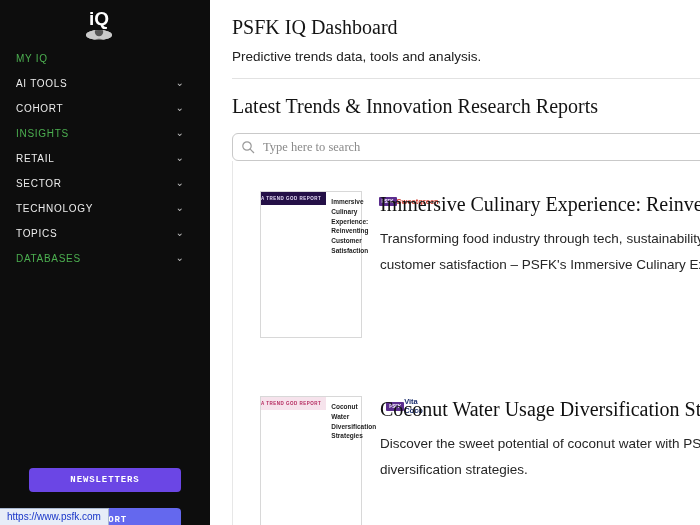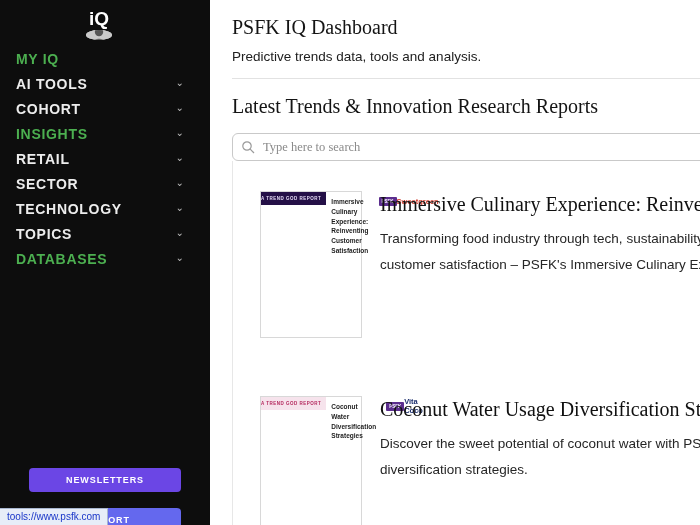--- a/index.html
+++ b/index.html
@@ -26,31 +26,31 @@
     width:26px; height:26px; border-radius:50%;
     background:#c9c9c9; display:flex; align-items:center; justify-content:center;
     overflow:hidden; cursor:pointer;
   }
   .nav { margin-top:6px; }
   .nav-item {
     height:25px; display:flex; align-items:center; justify-content:space-between;
     padding:0 26px 0 16px; cursor:pointer;
   }
   .nav-label {
-    font-size:14px; font-weight:700; letter-spacing:.7px;
+    font-size:10px; font-weight:400; letter-spacing:.7px;
     color:#ededed; text-transform:uppercase;
   }
   .nav-item.green .nav-label { color:#4caf50; }
   .chev { font-size:10px; color:#bdbdbd; line-height:1; transform:translateY(-1px); }
 
   .side-btn {
     position:absolute; left:50%; transform:translateX(-50%);
     width:152px; text-align:center; border:none; border-radius:4px;
     color:#ffffff; font-size:9px; font-weight:700; letter-spacing:.9px;
-    padding:7px 0; cursor:pointer; font-family:Liberation Sans, sans-serif;
+    padding:7px 0; cursor:pointer; font-family:Liberation Mono, monospace;
   }
   .btn-newsletters { bottom:33px; background:#6b46e5; }
   .btn-support { bottom:-7px; background:#6468ee; }
 
   .statusbar {
     position:absolute; left:0; bottom:0; z-index:9;
     background:#e7edf8; border:1px solid #a9b7cf; border-left:none; border-bottom:none;
     font-size:10px; color:#1a36c8; padding:2px 7px 3px;
   }
 
@@ -236,13 +236,13 @@
         <div class="report-body">
           <span>Discover the sweet potential of coconut water with PSFK's</span>
           <span>diversification strategies.</span>
         </div>
       </div>
     </div>
 
   </div>
 </div>
 
-<div class="statusbar">tools://www.psfk.com</div>
+<div class="statusbar">https://www.psfk.com</div>
 
 </body></html>

